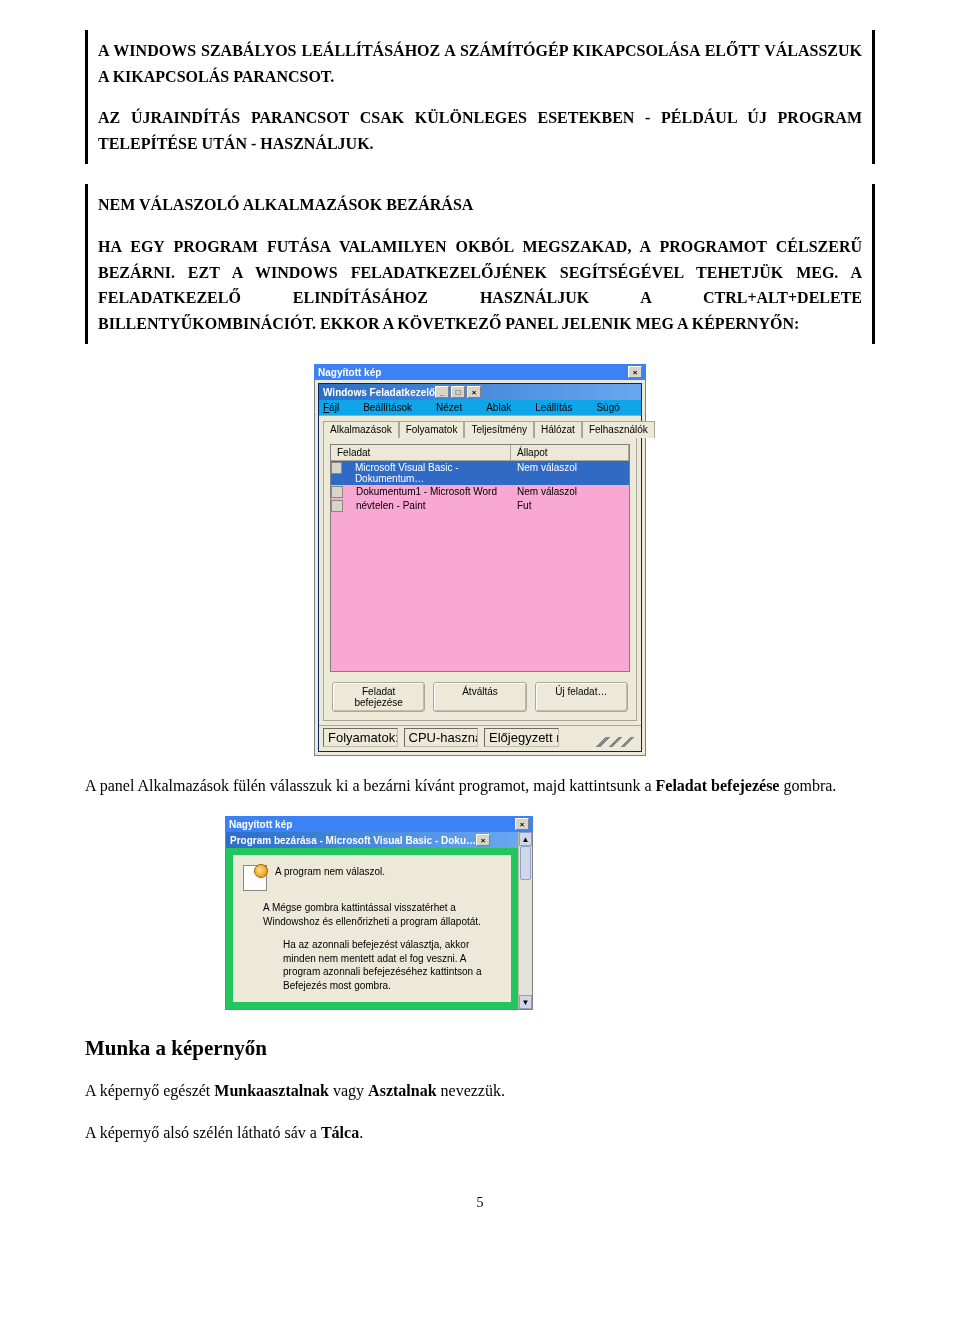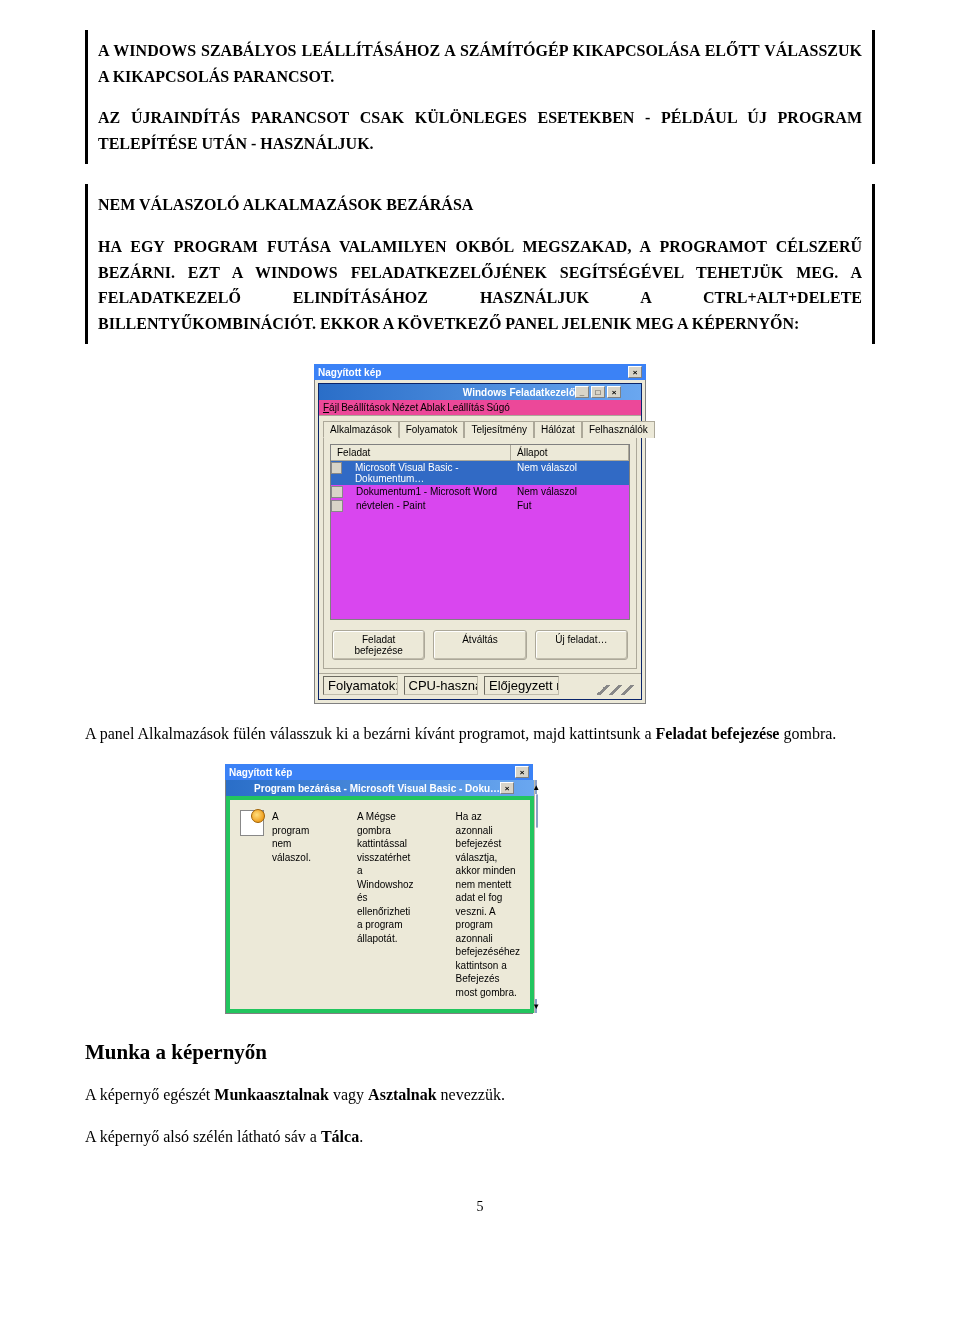--- a/index.html
+++ b/index.html
@@ -62,36 +62,36 @@
     border: 1px solid #808080;
     border-top: none;
     padding: 3px;
   }
   .inner-win {
     border: 1px solid #0a246a;
   }
   .inner-title {
     background: linear-gradient(to right,#2a6ec8,#6aa7f0);
     color: #fff;
-    padding: 2px 20px;
-    display: flex; align-items: center; justify-content: flex-end;
+    padding: 2px 4px;
+    display: flex; align-items: center; justify-content: flex-start;
     font-weight: bold;
   }
   .winbtns { display: flex; gap: 2px; }
   .winbtn {
     width: 14px; height: 12px; background: #d8d4c8;
     border: 1px solid #fff; border-right-color:#808080; border-bottom-color:#808080;
     display: inline-flex; align-items: center; justify-content: center;
     font-size: 8px; font-weight: bold; color: #000;
   }
   .inner-body { background: #ece9d8; padding: 0 0 2px 0; }
   .menubar {
-    background: #ec4899;
+    background: #0ea5e9;
     padding: 2px 4px;
-    display: flex; gap: 2px;
+    display: flex; gap: 24px;
     border-bottom: 1px solid #aca899;
   }
   .menubar span { cursor: default; }
   .menubar span u { text-decoration: underline; }
   .tabs {
     display: flex; gap: 0;
     padding: 4px 4px 0 4px;
   }
   .tab {
     background: #ece9d8;
@@ -108,22 +108,22 @@
     z-index: 2;
   }
   .tab-panel {
     border: 1px solid #aca899;
     margin: 0 4px 4px 4px;
     padding: 6px;
     background: #ece9d8;
   }
   .listview {
     border: 1px solid #808080;
-    background: #d946ef;
-    height: 176px;
+    background: #f9a8d4;
+    height: 228px;
     overflow: hidden;
   }
   .lv-head {
     display: flex;
     background: #ece9d8;
     border-bottom: 1px solid #aca899;
   }
   .lv-head div {
     padding: 2px 6px;
     border-right: 1px solid #aca899;
@@ -174,24 +174,24 @@
 
   
   .dlg-figure {
     width: 308px;
     margin: 8px 0 12px 140px;
     font-family: Tahoma, Arial, sans-serif;
     font-size: 10px;
   }
   .dlg-body {
     background: #ece9d8;
-    border: 4px solid #22c55e;
+    border: 7px solid #22c55e;
     padding: 10px 10px 10px 10px;
     display: flex;
-    flex-direction: row;
+    flex-direction: column;
     gap: 10px;
   }
   .dlg-row { display: flex; gap: 8px; align-items: flex-start; }
   .dlg-icon {
     width: 24px; height: 26px; flex: 0 0 24px;
     background: #fff;
     border: 1px solid #888;
     position: relative;
   }
   .dlg-icon::before {
@@ -332,22 +332,22 @@
     <div style="flex:1">
       <div class="inner-title" style="background:linear-gradient(to right,#2a6ec8,#6aa7f0)">
         <span>Program bezárása - Microsoft Visual Basic - Doku…</span>
         <span class="winbtn">×</span>
       </div>
       <div class="dlg-body">
         <div class="dlg-row">
           <div class="dlg-icon"></div>
           <div class="dlg-text">A program nem válaszol.</div>
         </div>
-        <div class="dlg-text" style="margin-left:36px">A Mégse gombra kattintással visszatérhet a Windowshoz és ellenőrizheti a program állapotát.</div>
-        <div class="dlg-text" style="margin-left:32px">Ha az azonnali befejezést választja, akkor minden nem mentett adat el fog veszni. A program azonnali befejezéséhez kattintson a Befejezés most gombra.</div>
+        <div class="dlg-text" style="margin-left:20px">A Mégse gombra kattintással visszatérhet a Windowshoz és ellenőrizheti a program állapotát.</div>
+        <div class="dlg-text" style="margin-left:40px">Ha az azonnali befejezést választja, akkor minden nem mentett adat el fog veszni. A program azonnali befejezéséhez kattintson a Befejezés most gombra.</div>
       </div>
     </div>
     <div class="scrolltrack">
       <div class="scrollarr up">▲</div>
       <div class="scrollthumb"></div>
       <div class="scrollarr dn">▼</div>
     </div>
   </div>
 </div>
 

